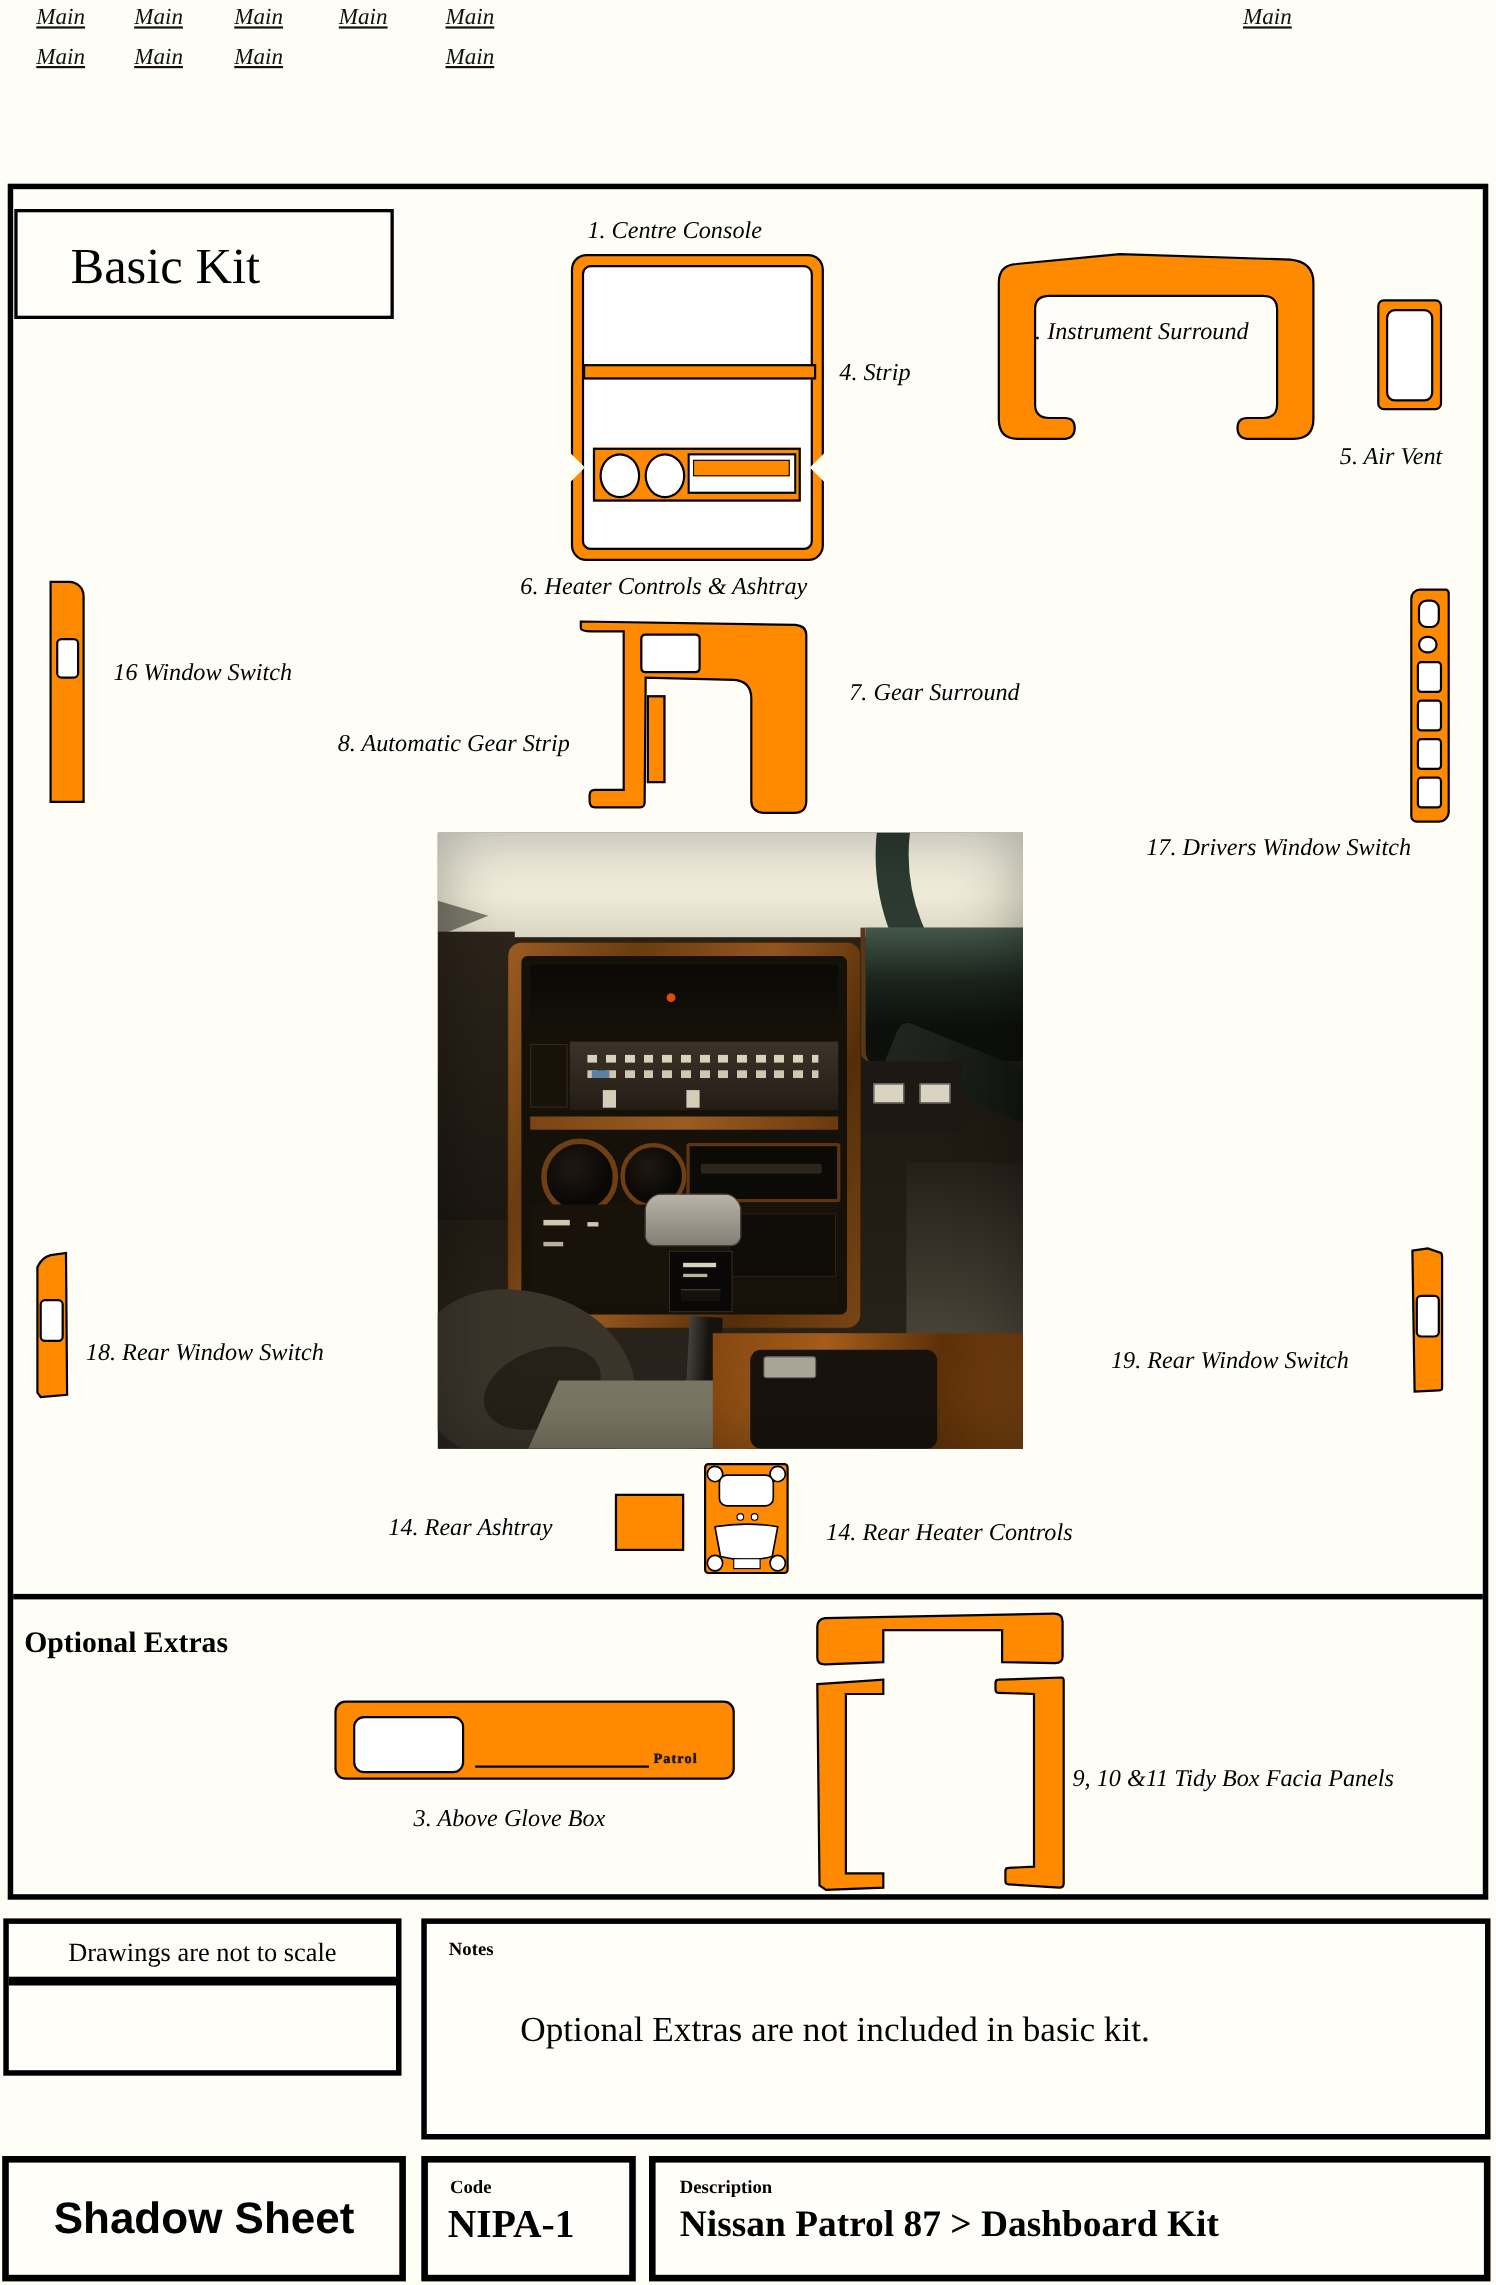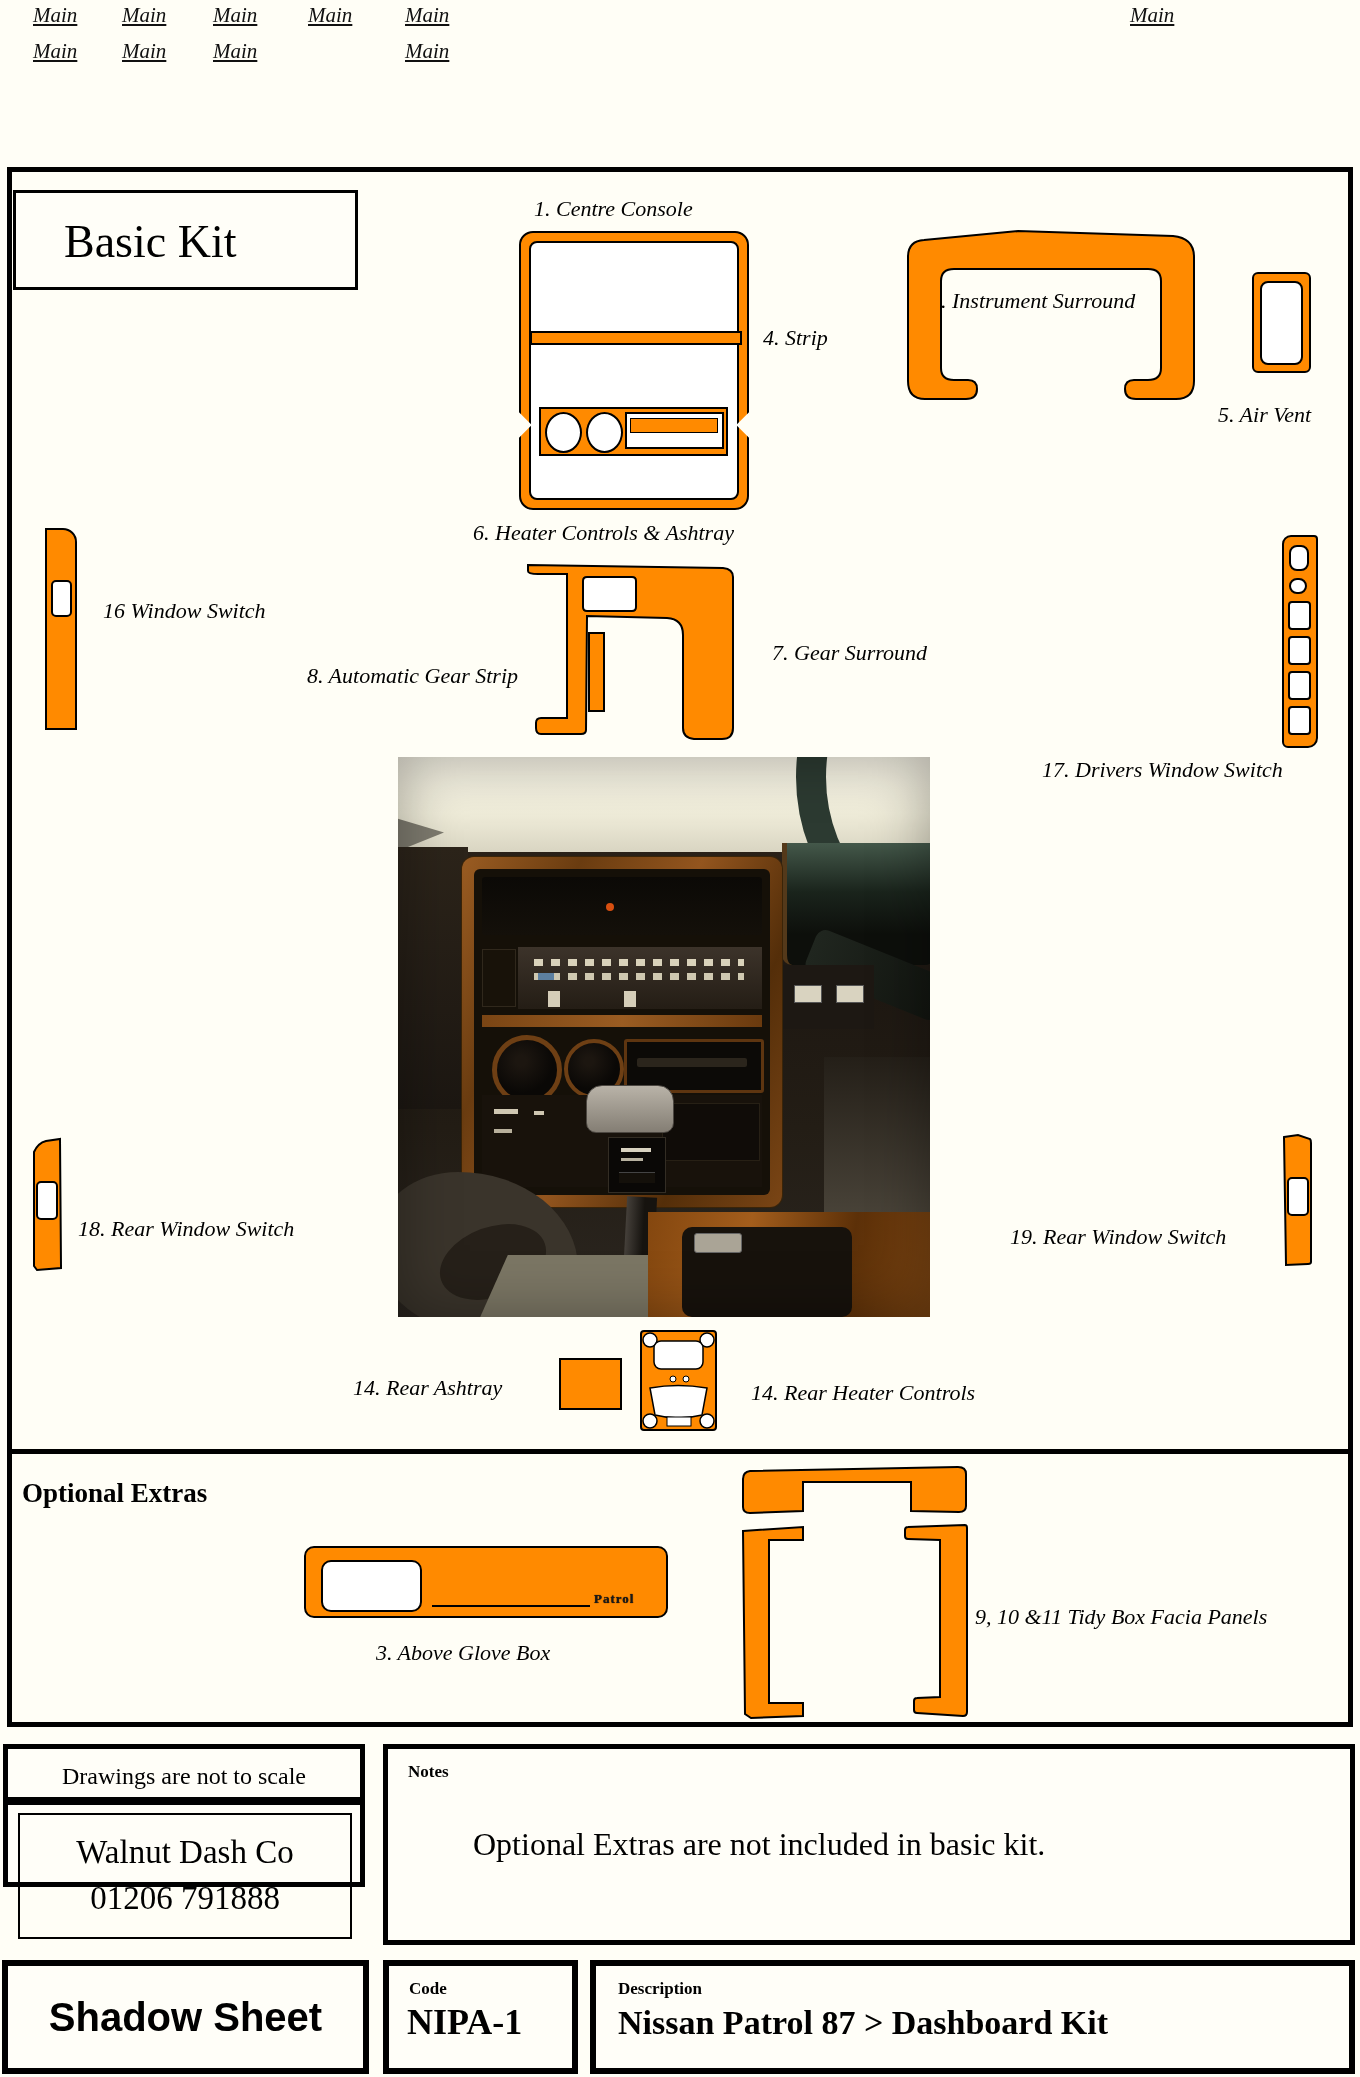--- a/index.html
+++ b/index.html
@@ -51,21 +51,21 @@
     <div class="bk-text">Basic Kit</div>
   </div>
 
   <div class="lbl" style="left:534px;top:196px;">1. Centre Console</div>
   <div class="lbl" style="left:930px;top:288px;">2. Instrument Surround</div>
   <div class="lbl" style="left:763px;top:325px;">4. Strip</div>
   <div class="lbl" style="left:1218px;top:402px;">5. Air Vent</div>
   <div class="lbl" style="left:473px;top:520px;">6. Heater Controls &amp; Ashtray</div>
   <div class="lbl" style="left:103px;top:598px;">16 Window Switch</div>
   <div class="lbl" style="left:307px;top:663px;">8. Automatic Gear Strip</div>
-  <div class="lbl" style="left:772px;top:640px;font-family:Liberation Serif, serif;">7. Gear Surround</div>
+  <div class="lbl" style="left:772px;top:616px;font-family:Liberation Serif, serif;">7. Gear Surround</div>
   <div class="lbl" style="left:1042px;top:757px;">17. Drivers Window Switch</div>
   <div class="lbl" style="left:78px;top:1216px;">18. Rear Window Switch</div>
   <div class="lbl" style="left:1010px;top:1224px;font-family:Liberation Serif, serif;">19. Rear Window Switch</div>
   <div class="lbl" style="left:353px;top:1375px;">14. Rear Ashtray</div>
   <div class="lbl" style="left:751px;top:1380px;">14. Rear Heater Controls</div>
   <div class="lbl" style="left:376px;top:1640px;">3. Above Glove Box</div>
   <div class="lbl" style="left:975px;top:1604px;">9, 10 &amp;11 Tidy Box Facia Panels</div>
 
   <div class="part" style="left:519px;top:231px;width:230px;height:279px;border-radius:14px;"></div>
   <div class="cut" style="left:529px;top:241px;width:210px;height:259px;border-radius:8px;"></div>
@@ -198,24 +198,20 @@
   <svg class="abs" style="left:743px;top:1525px;" width="63" height="194" viewBox="0 0 63 194">
     <path d="M0,6 L60,2 L60,15 L26,15 L26,178 L60,178 L60,191 L8,193 L2,189 Z" fill="var(--orange)" stroke="#000" stroke-width="2"></path>
   </svg>
   <svg class="abs" style="left:905px;top:1525px;" width="63" height="193" viewBox="0 0 63 193">
     <path d="M60,0 L3,2 Q0,2 0,5 L0,11 Q0,14 3,14 L35,15 L35,172 L12,173 Q9,173 9,176 L9,185 Q9,188 12,188 L58,191 Q62,191 62,187 L62,3 Q62,0 60,0 Z" fill="var(--orange)" stroke="#000" stroke-width="2"></path>
   </svg>
 
   <div class="tb" style="left:3px;top:1744px;width:362px;height:143px;">
     <div class="abs" style="left:0;top:14px;width:100%;text-align:center;font:400 24px/1.1 'Liberation Serif',serif;">Drawings are not to scale</div>
     <div class="bar" style="left:0;top:48px;width:352px;height:8px;"></div>
-    <div class="abs" style="left:10px;top:64px;width:330px;height:122px;border:2px solid #000;display:flex;flex-direction:column;justify-content:center;text-align:center;font:400 33px/1.38 'Liberation Serif',serif;">
-      <div>Walnut Dash Co</div>
-      <div>01206 791888</div>
-    </div>
   </div>
 
   <div class="tb" style="left:383px;top:1744px;width:972px;height:201px;">
     <div class="abs small-label" style="left:20px;top:14px;">Notes</div>
     <div class="abs" style="left:85px;top:76px;font:400 32px/1.2 'Liberation Serif',serif;">Optional Extras are not included in basic kit.</div>
   </div>
 
   <div class="tb6" style="left:2px;top:1960px;width:367px;height:114px;display:flex;align-items:center;justify-content:center;">
     <div style="font:bold 40px/1 'Liberation Sans',sans-serif;">Shadow Sheet</div>
   </div>

